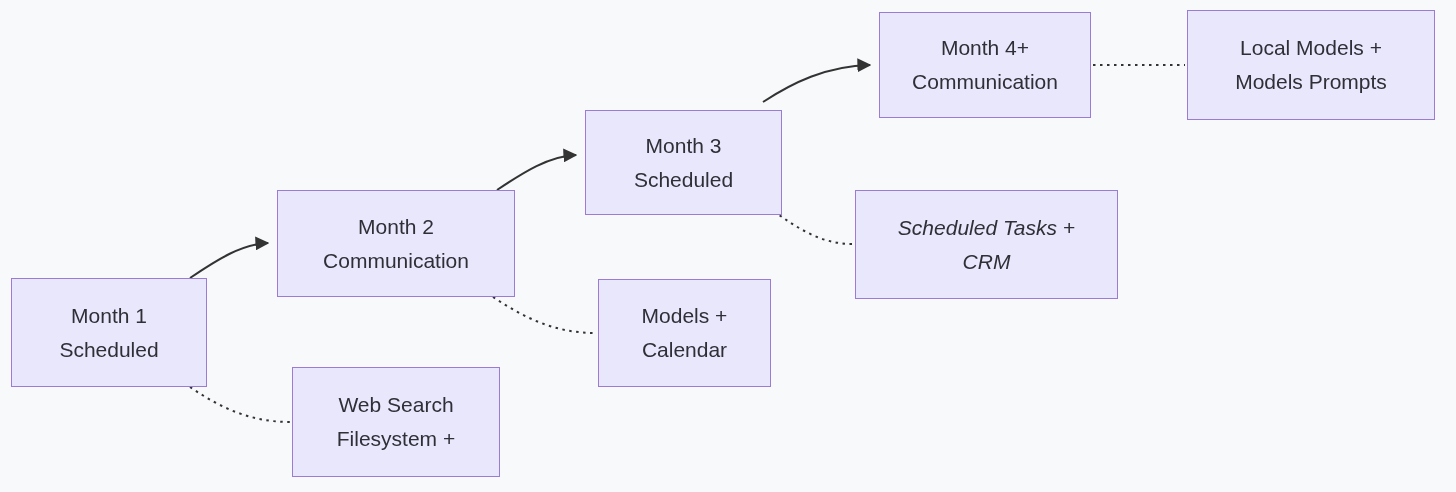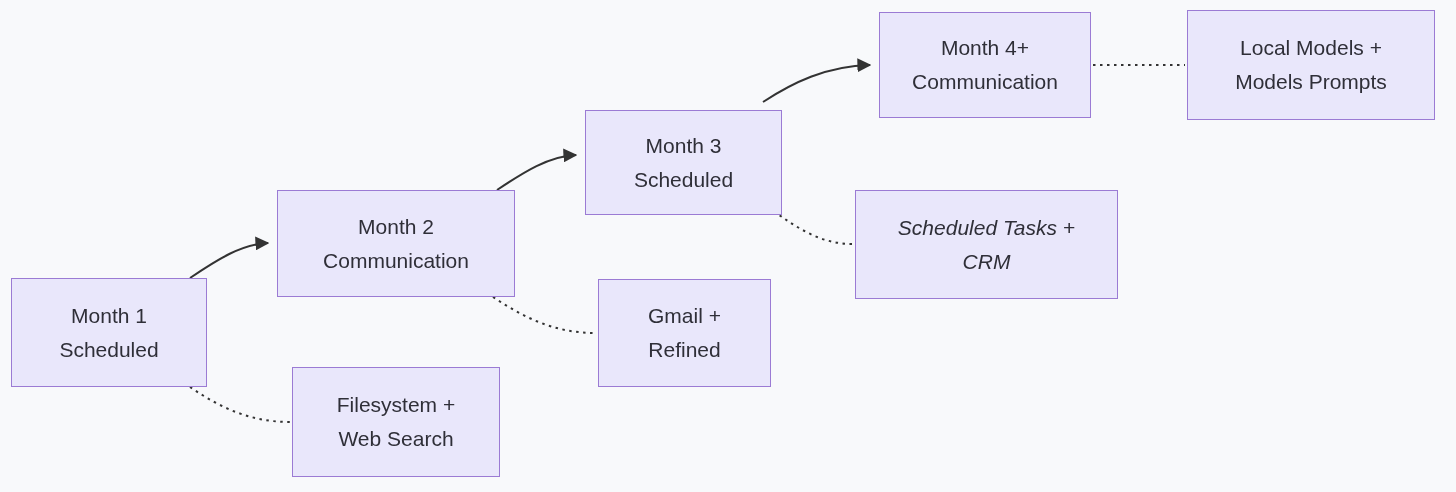--- a/index.html
+++ b/index.html
@@ -91,27 +91,27 @@
     <span>Month 4+</span>
     <span>Communication</span>
   </div>
 
   <div class="node" style="left:1187px; top:10px; width:248px; height:110px;">
     <span>Local Models +</span>
     <span>Models Prompts</span>
   </div>
 
   <div class="node" style="left:292px; top:367px; width:208px; height:110px;">
+    <span>Web Search</span>
     <span>Filesystem +</span>
-    <span>Web Search</span>
   </div>
 
   <div class="node" style="left:598px; top:279px; width:173px; height:108px;">
-    <span>Gmail +</span>
-    <span>Refined</span>
+    <span>Models +</span>
+    <span>Calendar</span>
   </div>
 
   <div class="node" style="left:855px; top:190px; width:263px; height:109px;font-style:italic;">
     <span>Scheduled Tasks +</span>
     <span>CRM</span>
   </div>
 
 </div>
 
 </body></html>

